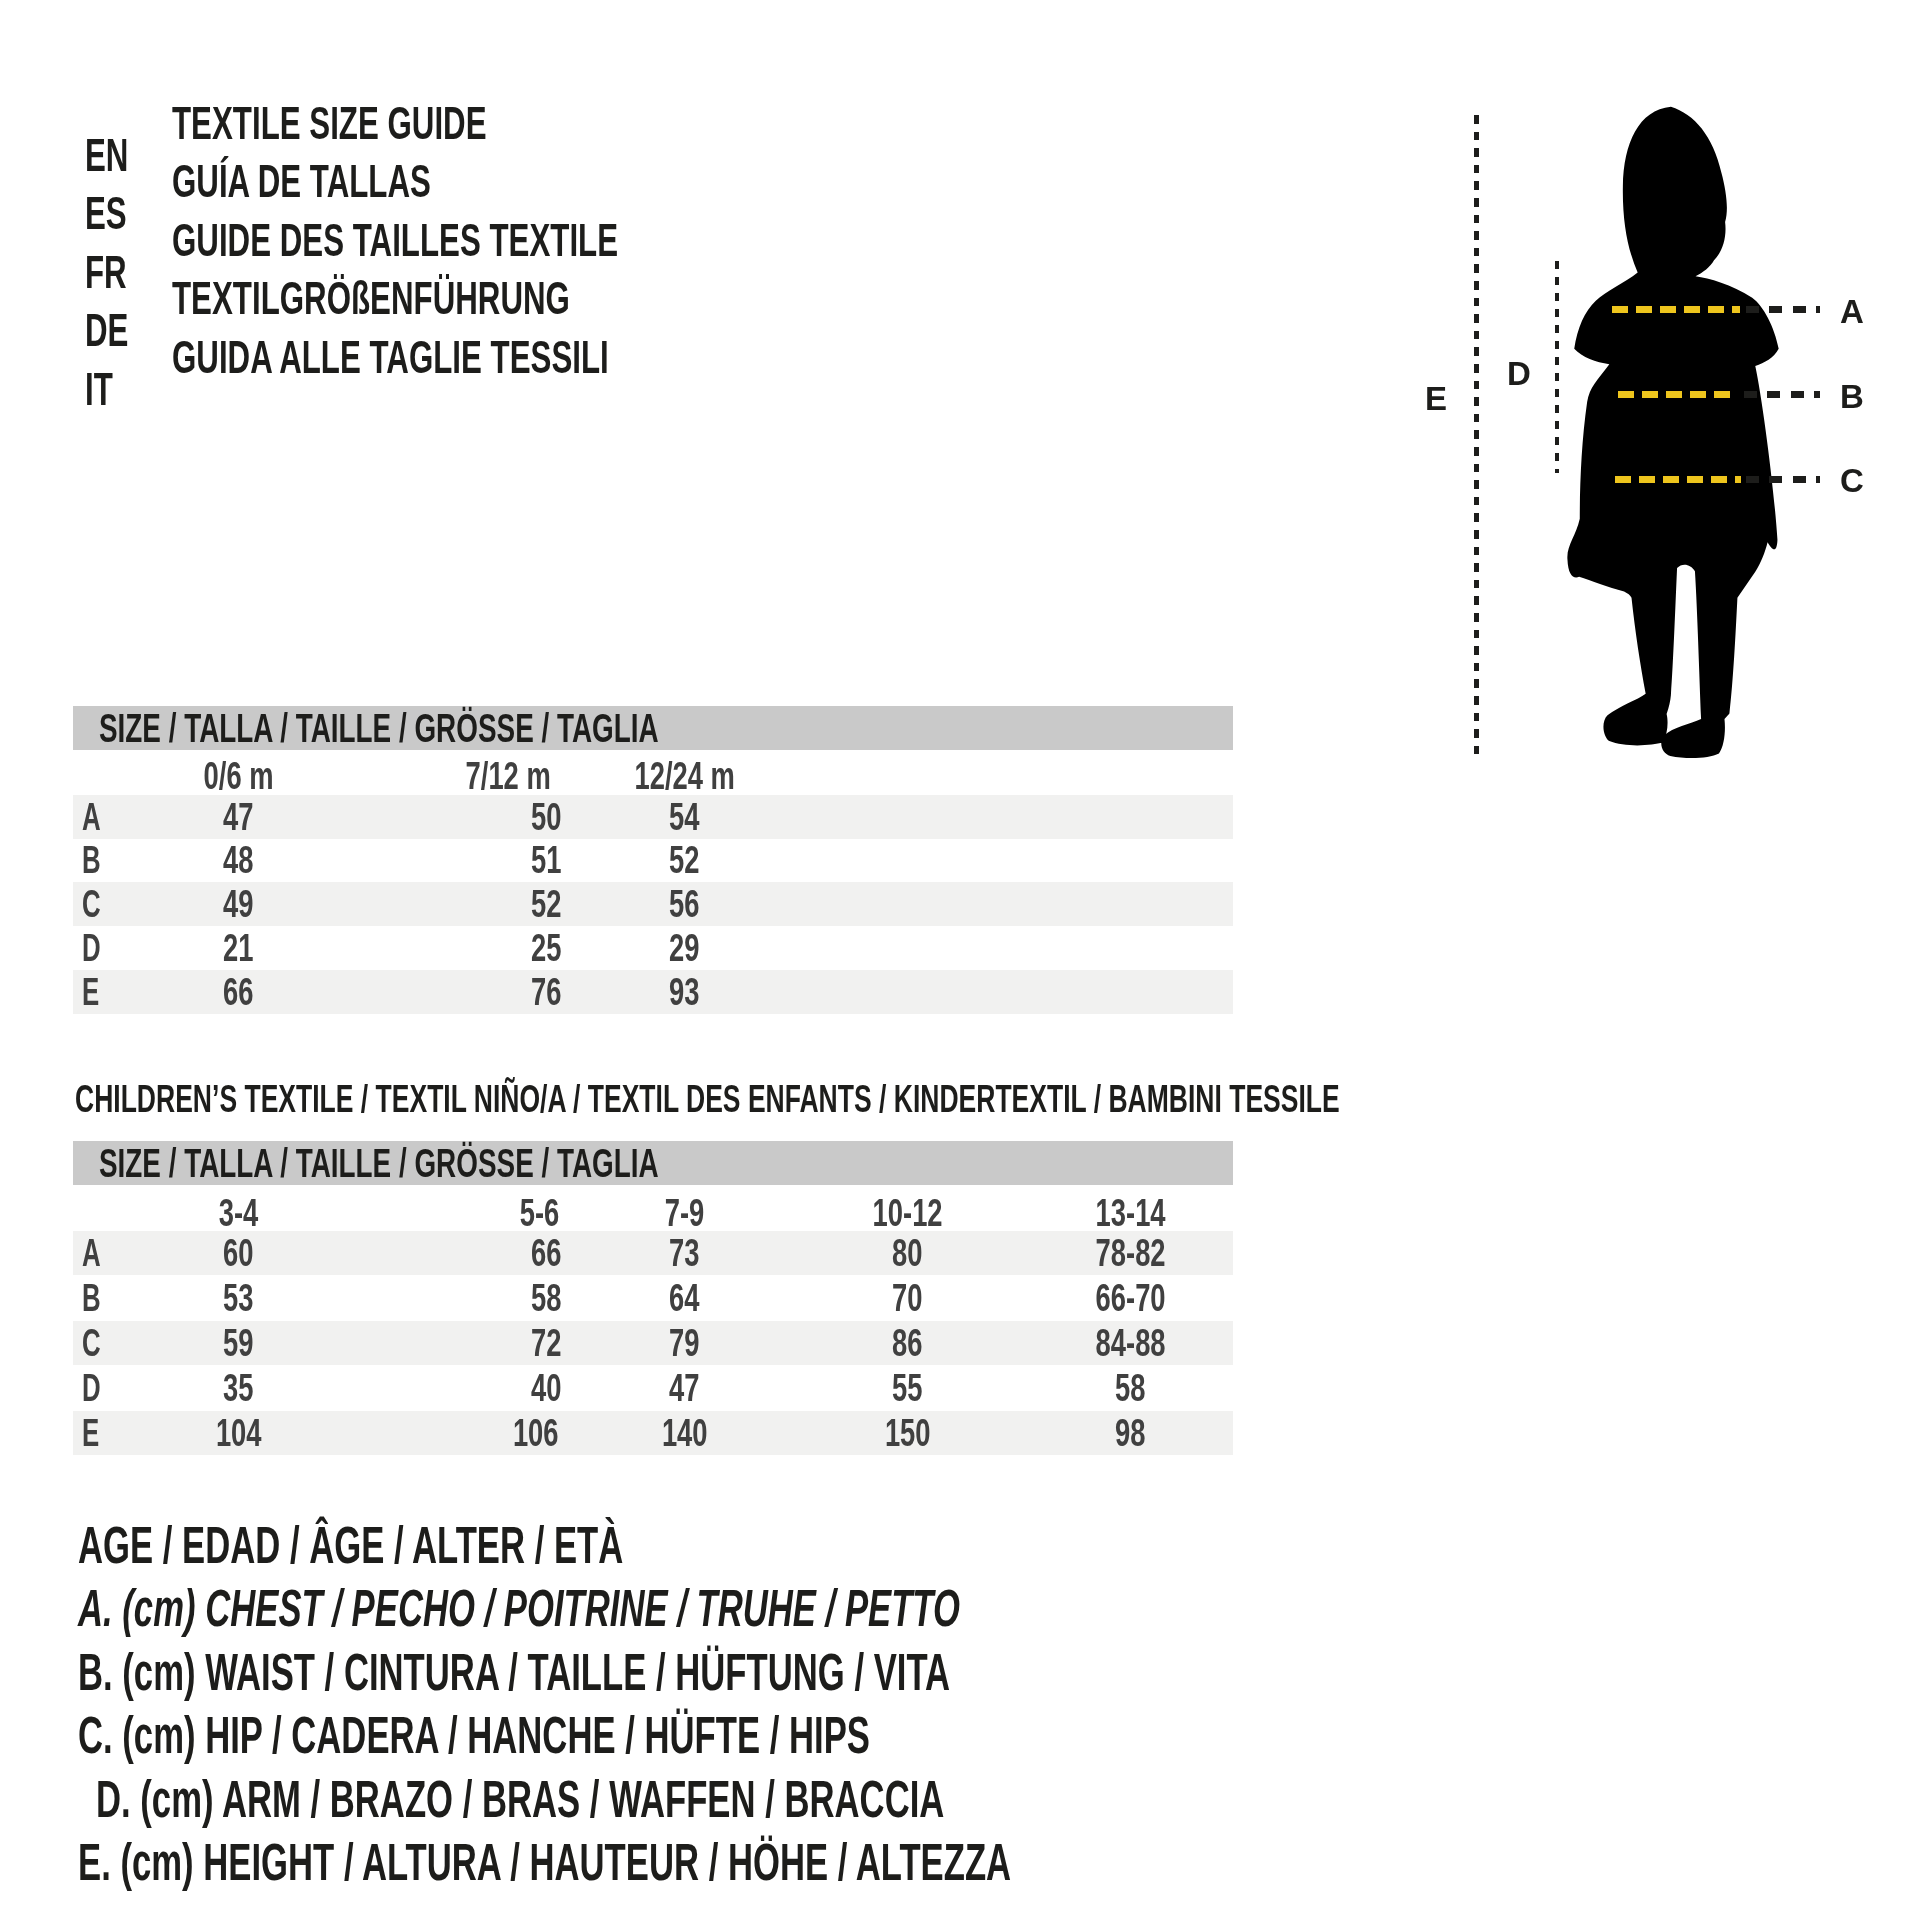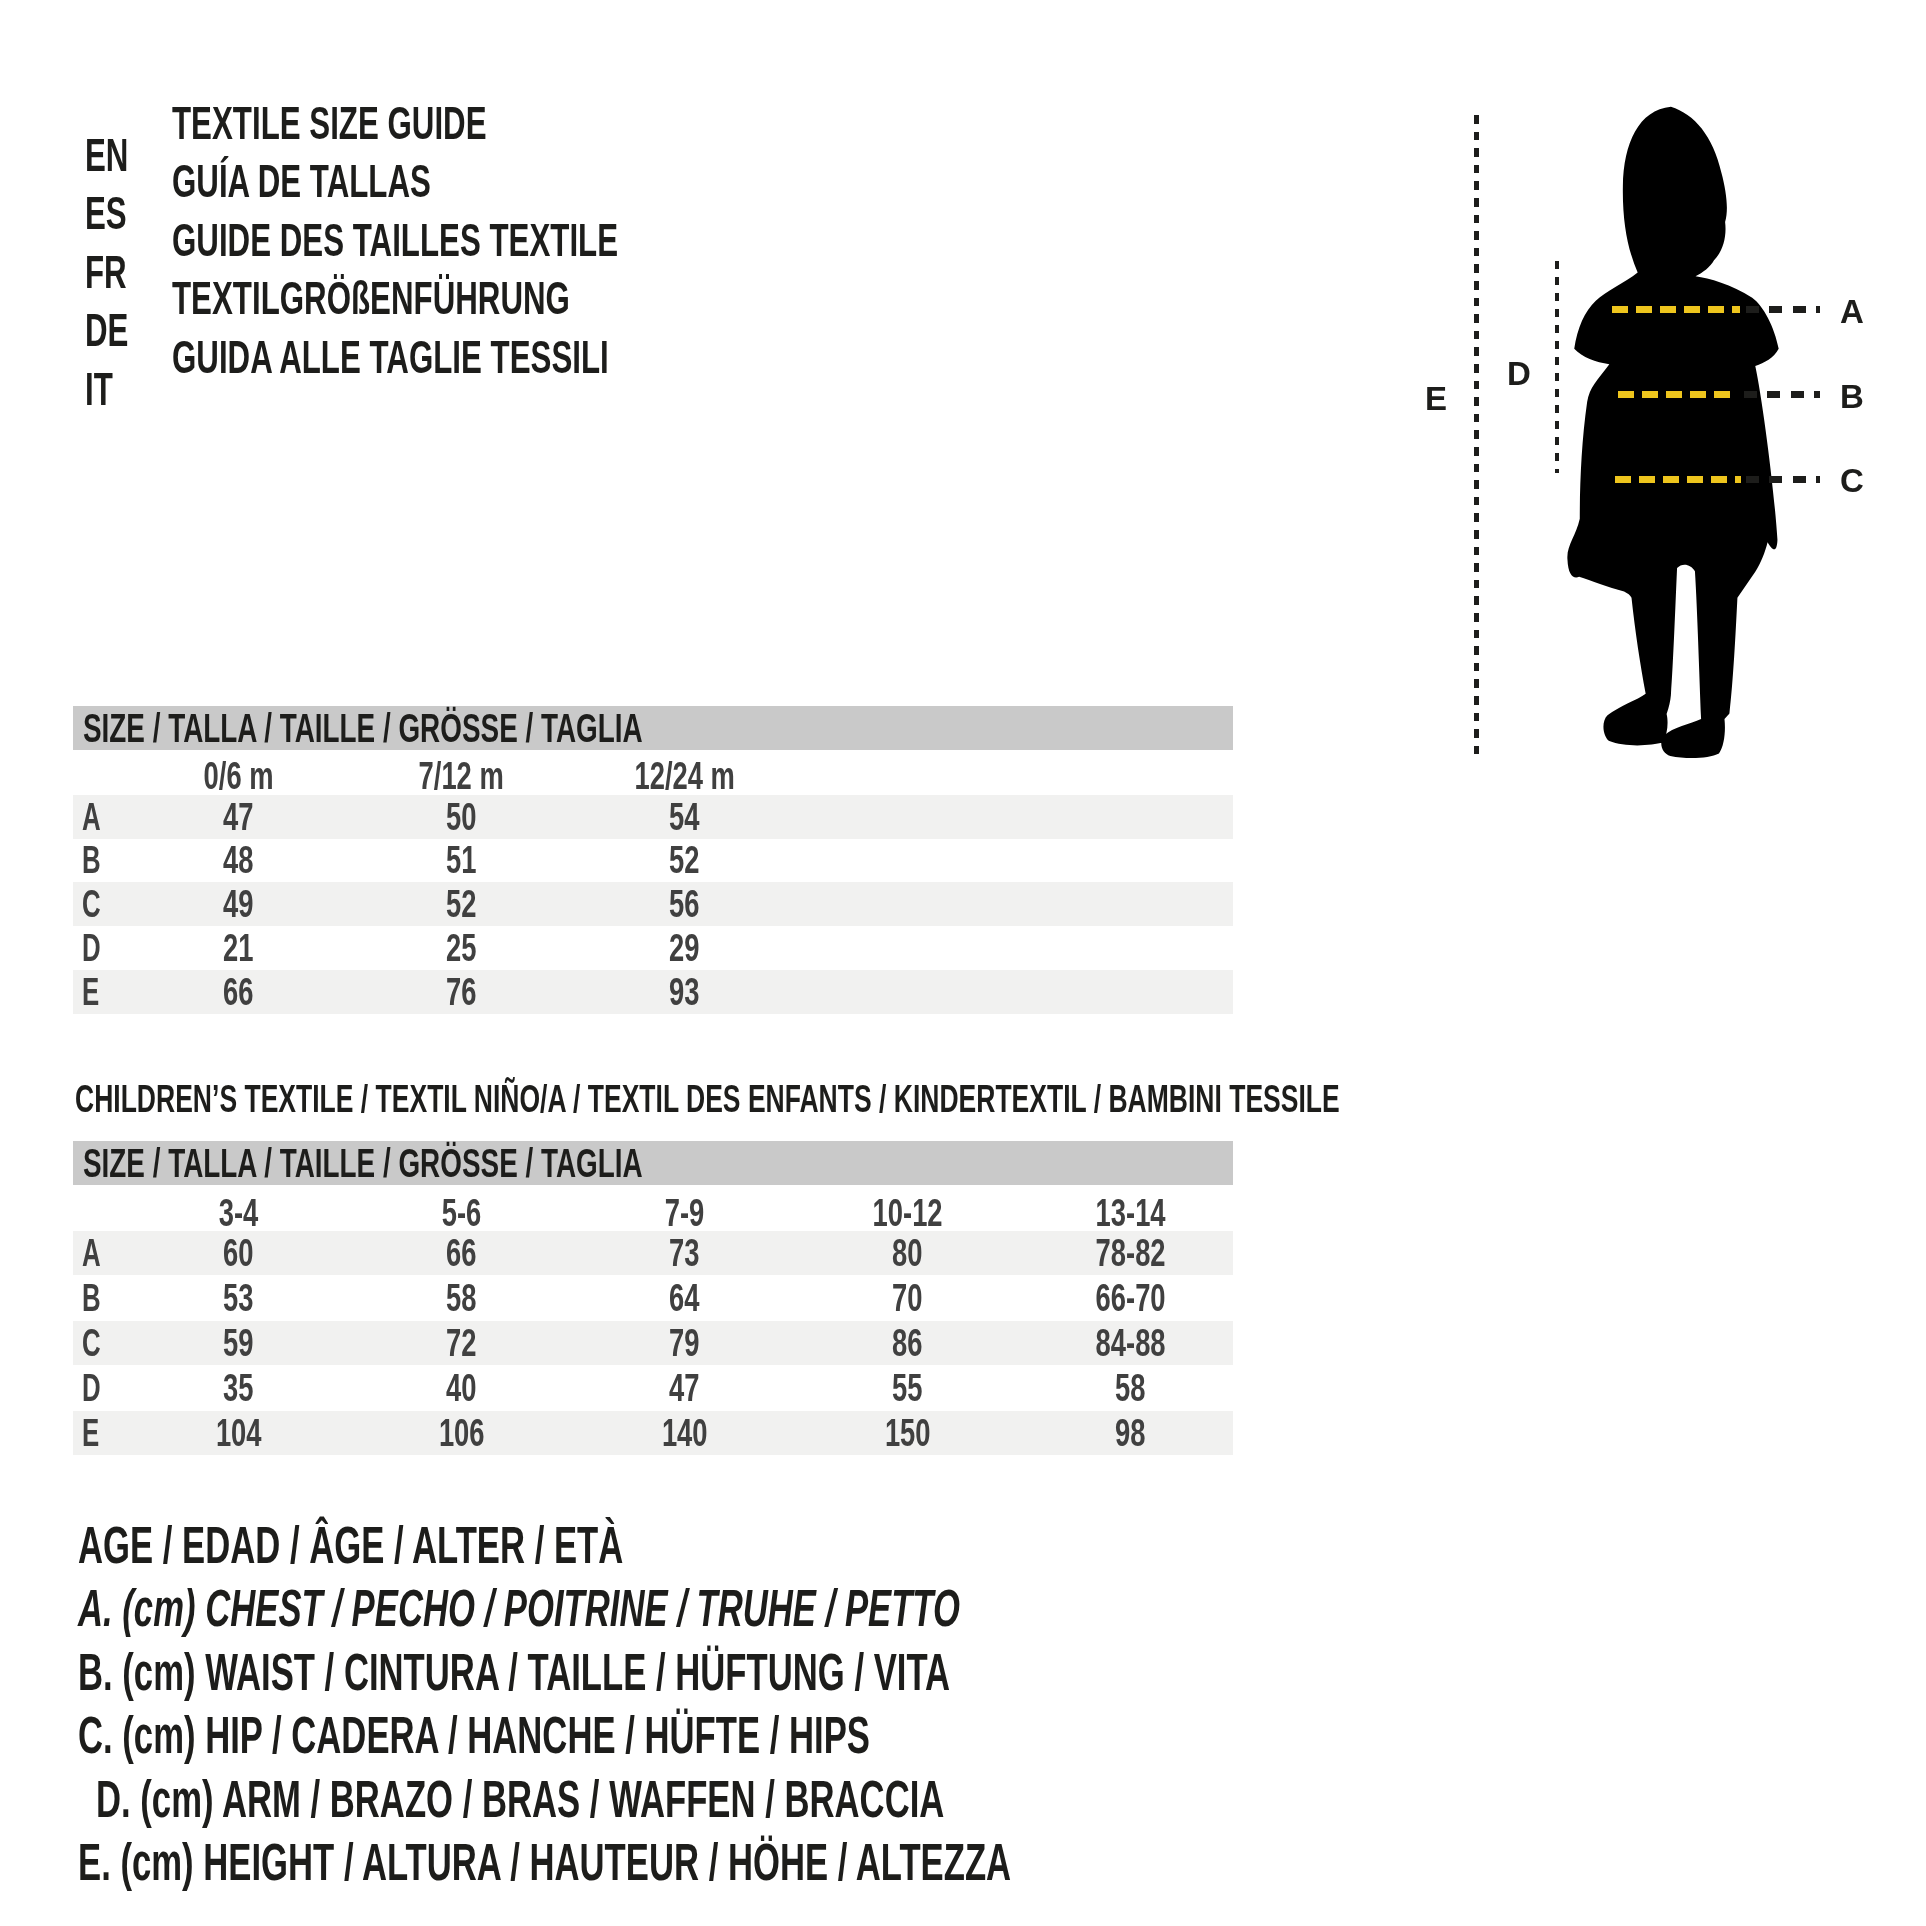--- a/index.html
+++ b/index.html
@@ -14,30 +14,30 @@
   
   .lang-row { position:absolute; left:0; height:49px; line-height:49px; font-size:46px; }
   .lang-code  { position:absolute; left:85px;margin-top:32px; }
   .lang-title { position:absolute; left:172px; }
 
   
   .tbl { position:absolute; left:73px; width:1160px; }
   .tbl-bar {
     position:absolute; left:0; top:0; width:1160px; height:44px;
     background:#c9c9c9; line-height:44px; font-size:41px; font-weight:bold;
-    color:#1d1d1b; padding-left:10px; box-sizing:border-box; white-space:nowrap;
+    color:#1d1d1b; padding-left:26px; box-sizing:border-box; white-space:nowrap;
   }
   .hdr-row, .data-row { position:absolute; left:0; width:1160px; font-weight:bold; color:#404040; }
   .hdr-row  { height:37px; line-height:37px; font-size:38px; }
   .data-row { height:44px; line-height:44px; font-size:38px; }
   .stripe { background:#f1f1f0; }
   .cell { position:absolute; top:0; text-align:center; }
   .rl   { position:absolute; top:0; left:8.6px; text-align:left; }
   .c0 { left:54px;   width:223px; }
-  .c1 { left:277px;  width:223px; }
+  .c1 { left:271px;  width:223px;text-align:right; }
   .c2 { left:500px;  width:223px; }
   .c3 { left:723px; width:223px; }
   .c4 { left:946px; width:223px; }
 
   
   .sec-title { font-size:39px; line-height:41px; }
   .legend-line { font-size:51px; line-height:41px; }
 
   
   .vdash-e {

